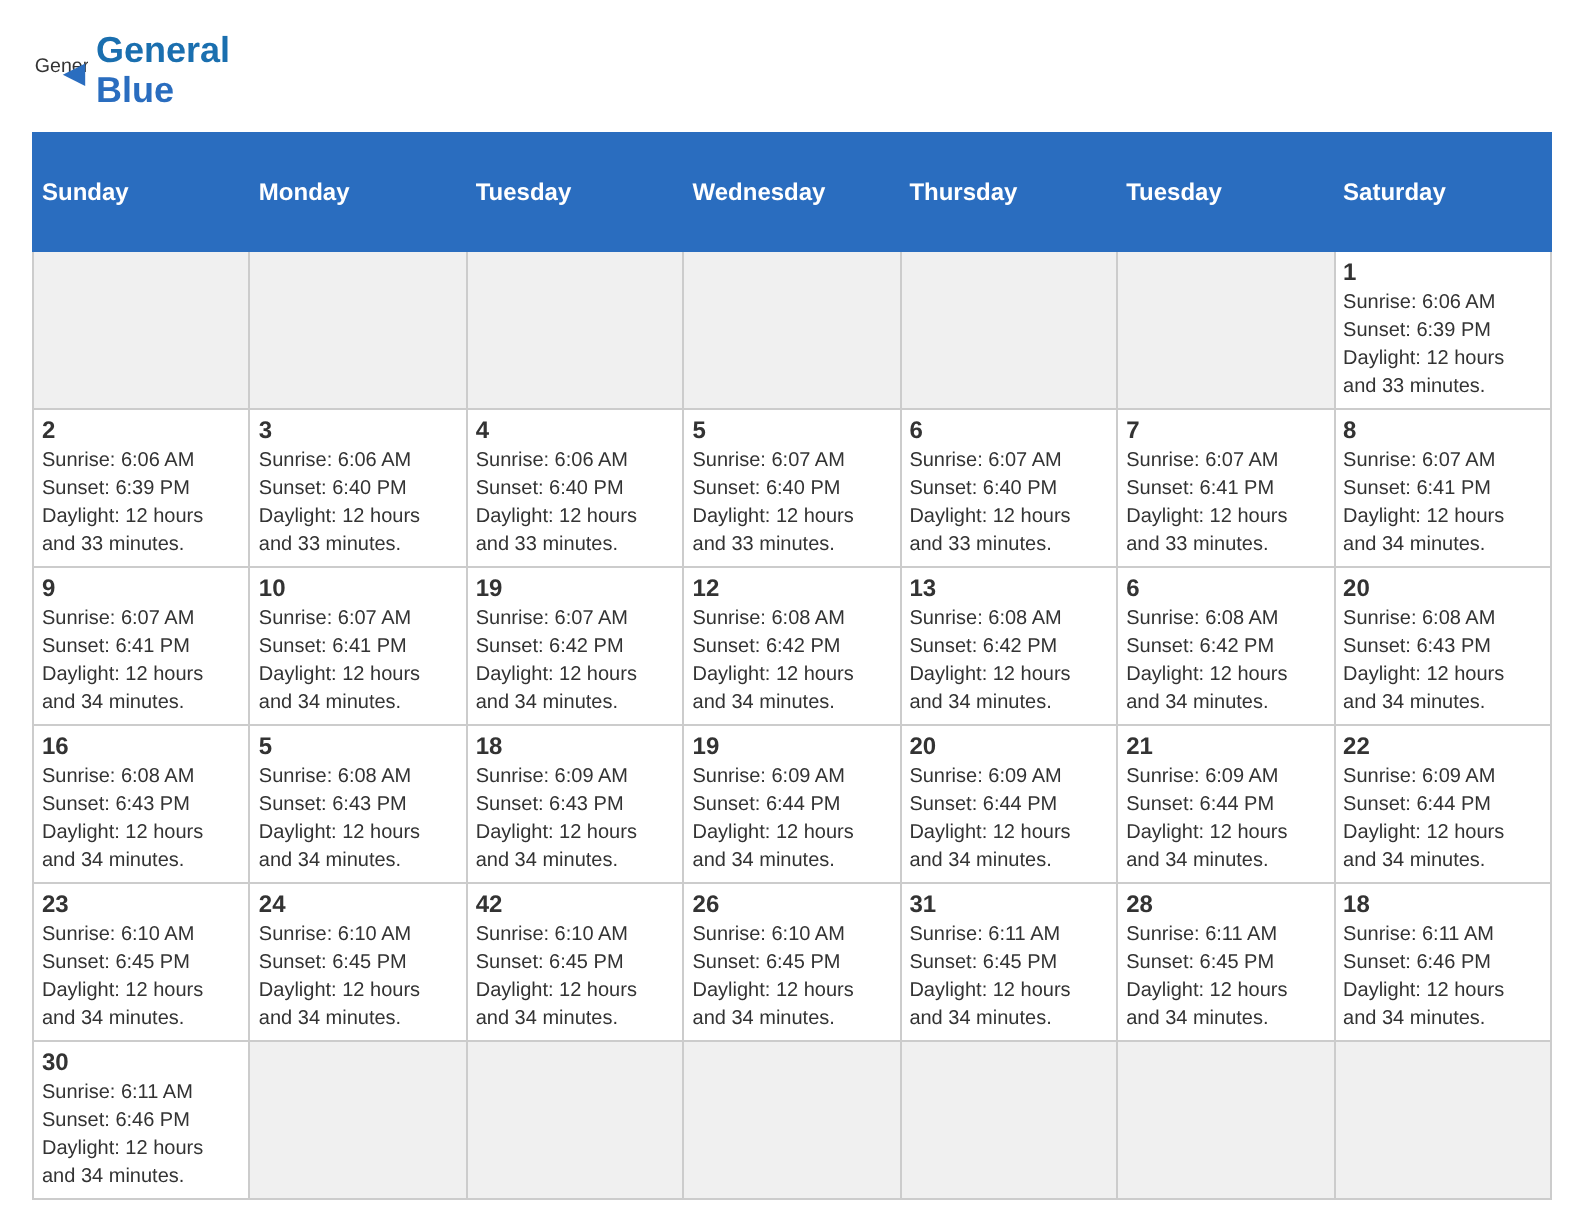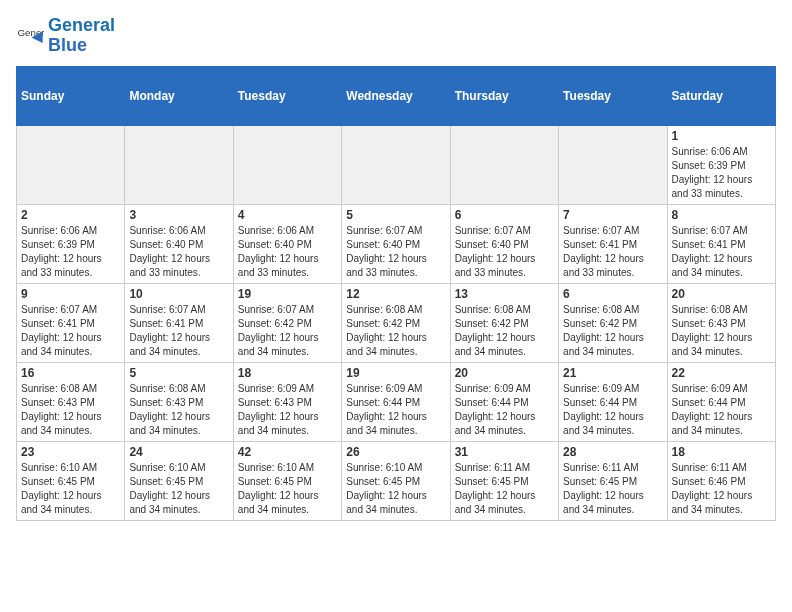--- a/index.html
+++ b/index.html
@@ -248,14 +248,26 @@
         </td>
         <td>
           <span class="day-number">28</span>
           <div class="day-info">Sunrise: 6:11 AM<br>Sunset: 6:45 PM<br>Daylight: 12 hours and 34 minutes.</div>
         </td>
         <td>
           <span class="day-number">18</span>
           <div class="day-info">Sunrise: 6:11 AM<br>Sunset: 6:46 PM<br>Daylight: 12 hours and 34 minutes.</div>
         </td>
       </tr>
+      <tr class="week-row">
+        <td>
+          <span class="day-number">30</span>
+          <div class="day-info">Sunrise: 6:11 AM<br>Sunset: 6:46 PM<br>Daylight: 12 hours and 34 minutes.</div>
+        </td>
+        <td class="empty"></td>
+        <td class="empty"></td>
+        <td class="empty"></td>
+        <td class="empty"></td>
+        <td class="empty"></td>
+        <td class="empty"></td>
+      </tr>
     </tbody>
 </table>
 
 </body></html>

